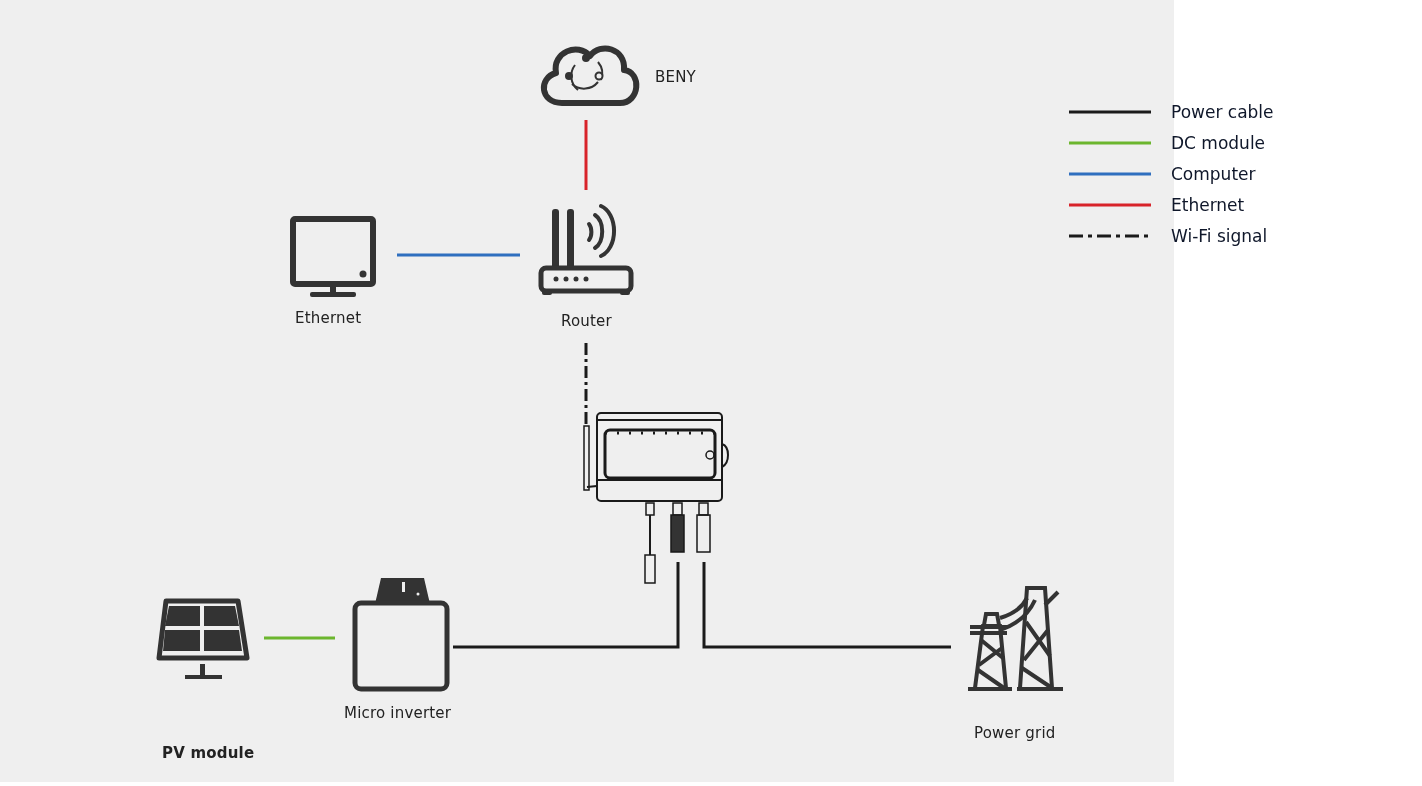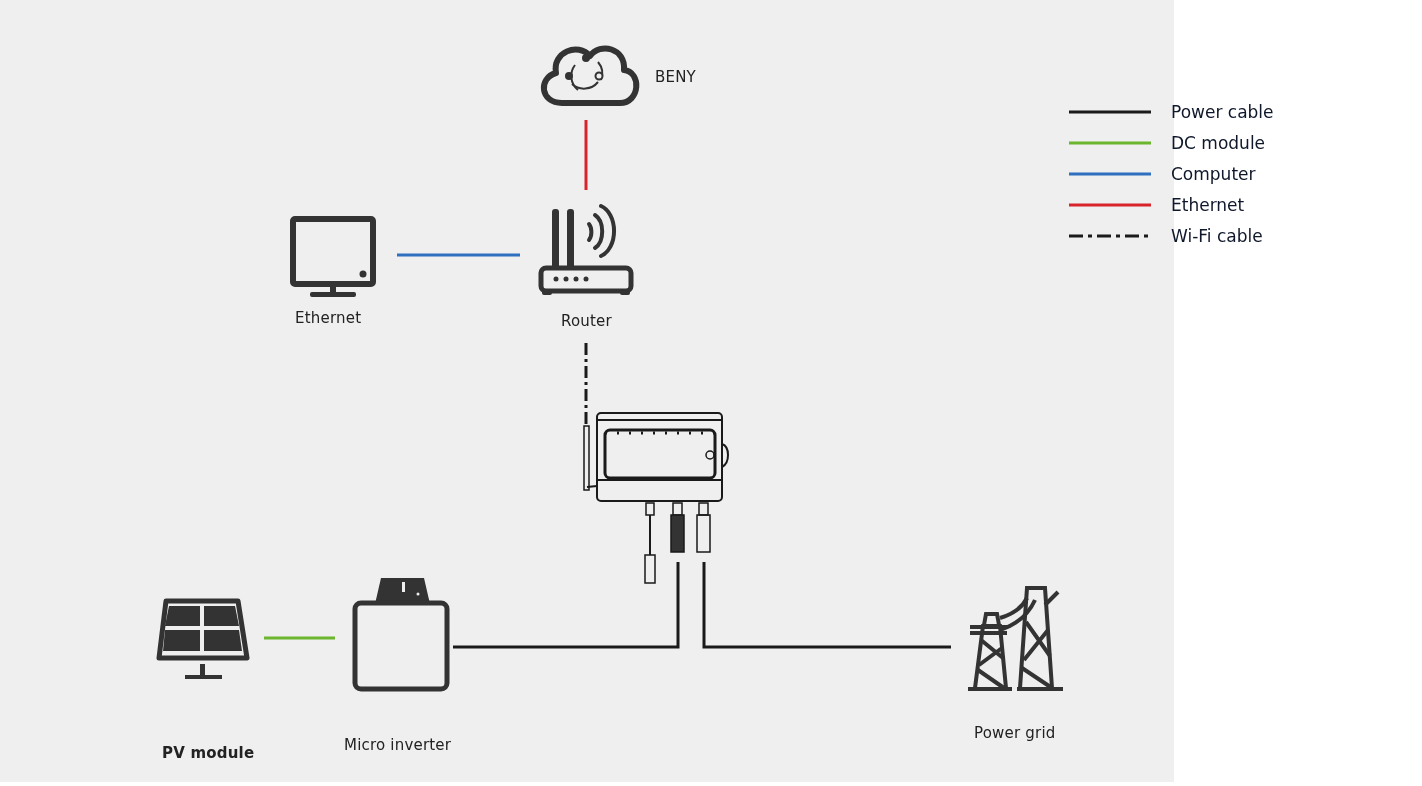--- a/index.html
+++ b/index.html
@@ -112,24 +112,24 @@
         <line x1="1069" x2="1151" y1="174" y2="174" stroke="#2f6fbf" stroke-width="3"></line>
         <line x1="1069" x2="1151" y1="205" y2="205" stroke="#d8232a" stroke-width="3"></line>
         <line x1="1069" x2="1151" y1="236" y2="236" stroke="#1a1a1a" stroke-width="3" stroke-dasharray="14,5,4,5"></line>
       </g>
 </svg>
 
 <div class="lbl" style="left:655px; top:68px;">BENY</div>
 <div class="lbl" style="left:295px; top:309px;">Ethernet</div>
 <div class="lbl" style="left:561px; top:312px;text-align:right;">Router</div>
 <div class="lbl" style="left:162px; top:744px;font-weight:bold;">PV module</div>
-<div class="lbl" style="left:344px; top:704px;margin-top:32px;">Micro inverter</div>
+<div class="lbl" style="left:344px; top:704px;">Micro inverter</div>
 <div class="lbl" style="left:974px; top:724px;">Power grid</div>
 
 <div>
   <div class="legend-text" style="left:1171px; top:102px;">Power cable</div>
   <div class="legend-text" style="left:1171px; top:133px;">DC module</div>
   <div class="legend-text" style="left:1171px; top:164px;">Computer</div>
   <div class="legend-text" style="left:1171px; top:195px;">Ethernet</div>
-  <div class="legend-text" style="left:1171px; top:226px;">Wi-Fi cable</div>
+  <div class="legend-text" style="left:1171px; top:226px;">Wi-Fi signal</div>
 </div>
 
 </div>
 
 </body></html>

